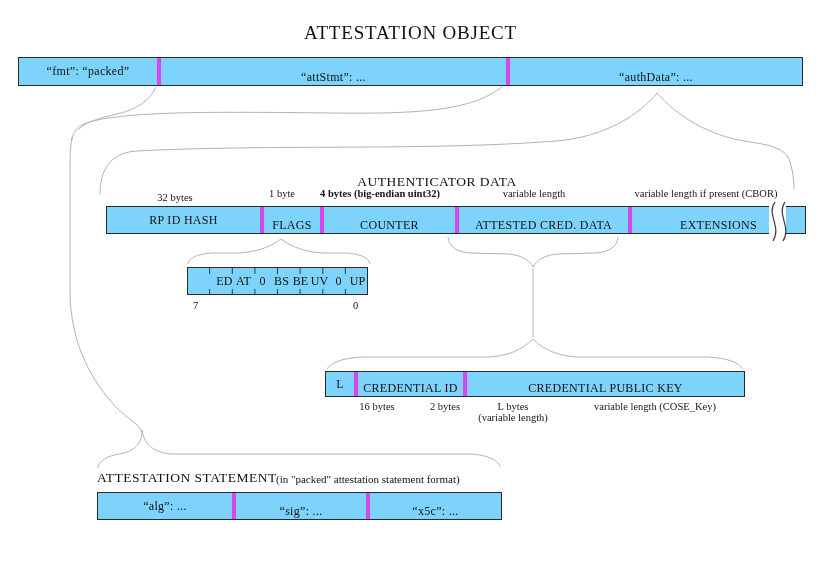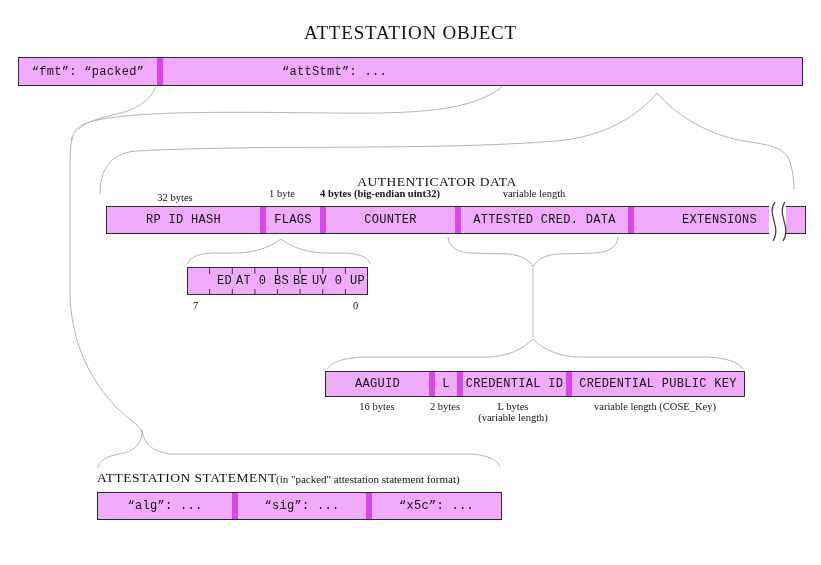--- a/index.html
+++ b/index.html
@@ -3,29 +3,29 @@
 <meta charset="utf-8">
 <style>
   html,body { margin:0; padding:0; background:#ffffff; }
   .canvas {
     position:relative; width:821px; height:565px; background:#fff;
     font-family:"Liberation Serif","DejaVu Serif",serif; color:#111;
     overflow:hidden;
   }
   .center { text-align:center; }
   .row {
-    position:absolute; display:flex; background:#f0abfc;
-    border:1px solid #2a2a2a; box-sizing:border-box;font-family:Liberation Mono, monospace;
+    position:absolute; display:flex; background:#7dd3fc;
+    border:1px solid #2a2a2a; box-sizing:border-box;
   }
   .cell {
     display:flex; align-items:center; justify-content:center;
     box-sizing:border-box; height:100%;
     font-size:12px; letter-spacing:0.3px; white-space:nowrap;
   }
-  .cell + .cell { border-left:6px solid #d946ef; }
+  .cell + .cell { border-left:4px solid #d946ef;align-items:flex-end; }
   .bitcell {
     flex:1; display:flex; align-items:center; justify-content:center;
     font-size:12px; letter-spacing:0.2px;
   }
   .note {
     position:absolute; font-size:10.5px; line-height:11px;
     text-align:center; white-space:nowrap; color:#161616;
   }
   .note .nl { display:block; white-space:nowrap; }
   .title { position:absolute; left:0; top:22px; width:100%; text-align:center;
@@ -43,28 +43,32 @@
 
   <div class="title">ATTESTATION OBJECT</div>
 
   <div class="row boxlayer" style="left:18px; top:57px; width:785px; height:29px;">
     <div class="cell" style="width:138px">
       <span>“fmt”: “packed”</span>
     </div>
     <div class="cell" style="width:349px">
       <span>“attStmt”: ...</span>
     </div>
+    <div class="cell" style="flex:1">
+      <span>“authData”: ...</span>
+    </div>
   </div>
 
   <div class="sect-heading center" style="left:287px; top:174px; width:300px;">AUTHENTICATOR DATA</div>
 
   <div class="note" style="left:115px; top:192px; width:120px;">32 bytes</div>
   <div class="note" style="left:252px; top:188px; width:60px;">1 byte</div>
   <div class="note" style="left:310px; top:188px; width:140px;font-weight:bold;">4 bytes (big-endian uint32)</div>
   <div class="note" style="left:474px; top:188px; width:120px;">variable length</div>
+  <div class="note" style="left:606px; top:188px; width:200px;">variable length if present (CBOR)</div>
 
   <div class="row boxlayer" style="left:106px; top:206px; width:700px; height:28px;">
     <div class="cell" style="width:153px">
       <span>RP ID HASH</span>
     </div>
     <div class="cell" style="width:60px">
       <span>FLAGS</span>
     </div>
     <div class="cell" style="width:135px">
       <span>COUNTER</span>
@@ -84,23 +88,20 @@
     <div class="bitcell">BS</div>
     <div class="bitcell">BE</div>
     <div class="bitcell">UV</div>
     <div class="bitcell">0</div>
     <div class="bitcell">UP</div>
   </div>
   <div class="idx" style="left:193px; top:300px;">7</div>
   <div class="idx" style="left:353px; top:300px;">0</div>
 
   <div class="row boxlayer" style="left:325px; top:371px; width:420px; height:26px;">
-    <div class="cell" style="width:103px">
-      <span>AAGUID</span>
-    </div>
     <div class="cell" style="width:28px">
       <span>L</span>
     </div>
     <div class="cell" style="width:109px">
       <span>CREDENTIAL ID</span>
     </div>
     <div class="cell" style="flex:1">
       <span>CREDENTIAL PUBLIC KEY</span>
     </div>
   </div>

